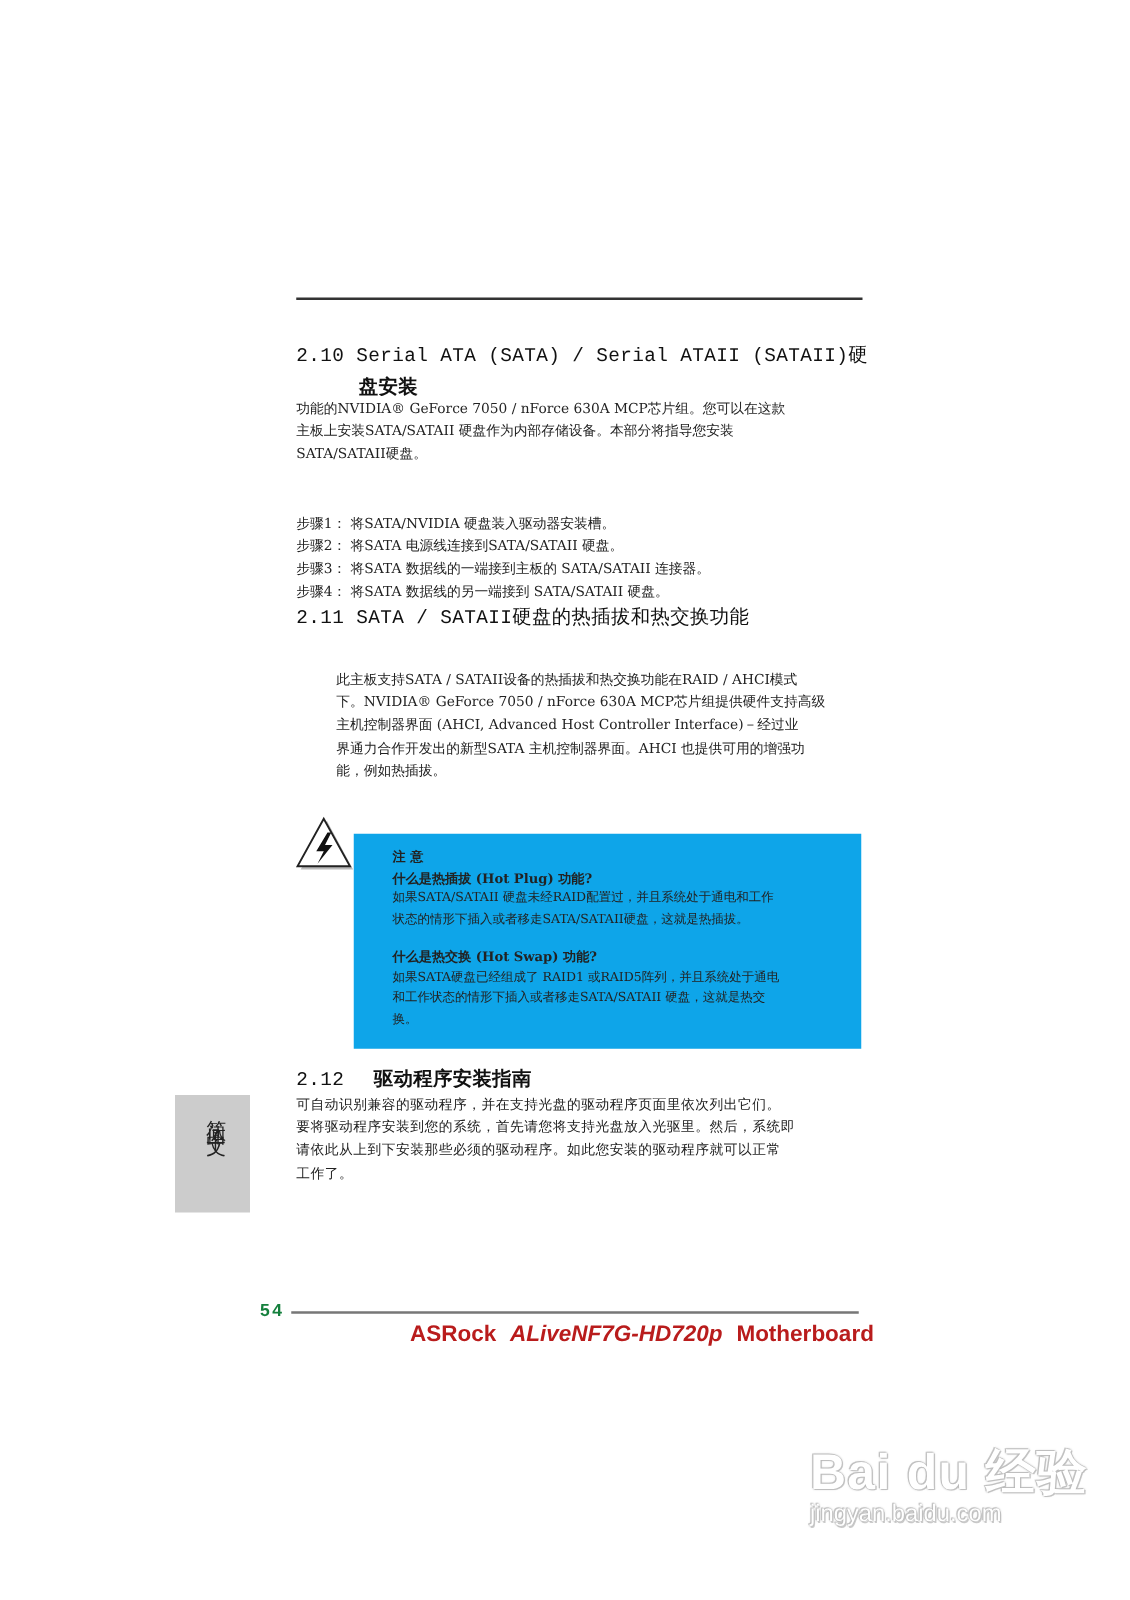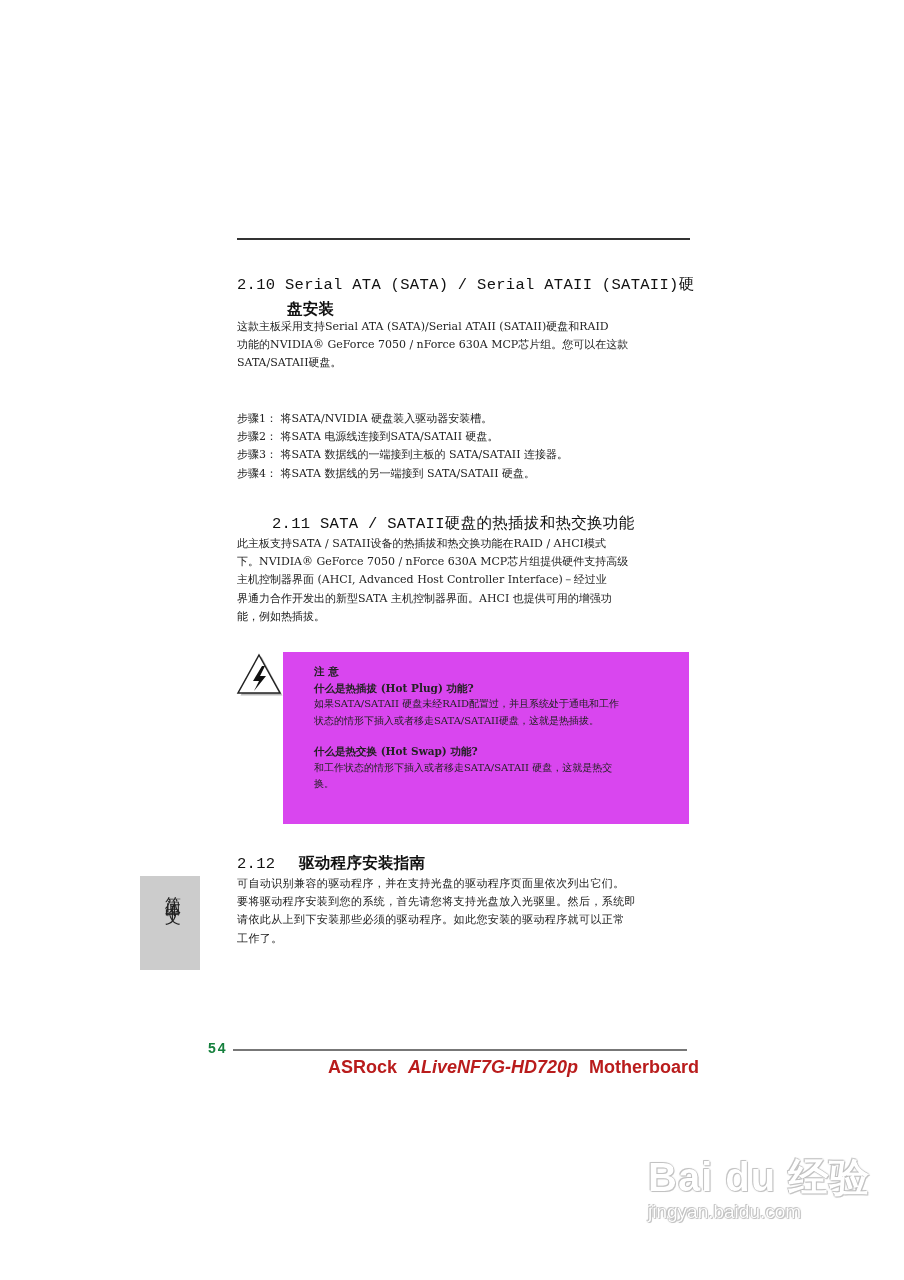--- a/index.html
+++ b/index.html
@@ -8,21 +8,21 @@
       font-family: "DejaVu Serif", "Liberation Serif", serif; color: #1a1a1a;
     }
     .abs { position: absolute; }
     .rule-top { left: 237px; top: 238px; width: 453px; height: 2px; background: #333; }
     .h2 { font-family: "Liberation Mono", "DejaVu Sans Mono", monospace; font-size: 15.5px; letter-spacing: 0.3px; color: #111; }
     .h2 .cjk { font-family: "DejaVu Serif", serif; font-weight: bold; }
     .para { left: 237px; width: 455px; font-size: 11px; line-height: 18.2px; color: #222; }
     .para p { margin: 0; white-space: nowrap; }
     .steps { left: 237px; top: 410px; font-size: 11px; line-height: 18.2px; color: #222; }
     .steps div { white-space: nowrap; }
-    .note-box { left: 283px; top: 652px; width: 406px; height: 172px; background: #d946ef; }
+    .note-box { left: 283px; top: 667px; width: 406px; height: 172px; background: #0ea5e9; }
     .note-inner { position: absolute; left: 31px; top: 11px; font-size: 10px; line-height: 16.5px; color: #222; }
     .note-inner .b { font-weight: bold; font-size: 10.5px; }
     .note-inner p { margin: 0; white-space: nowrap; }
     .warn-icon { left: 235px; top: 652px; width: 48px; height: 46px; }
     .side-tab { left: 140px; top: 876px; width: 60px; height: 94px; background: #cccccc; }
     .side-tab span { position: absolute; left: 22px; top: 8px; writing-mode: vertical-rl; font-size: 16px; letter-spacing: 4px; color: #222; font-family: "DejaVu Sans", sans-serif; }
     .page-num { left: 208px; top: 1040px; font-family: "Liberation Sans", sans-serif; font-weight: bold; font-size: 14px; letter-spacing: 2px; color: #15803d; }
     .rule-bottom { left: 233px; top: 1049px; width: 454px; height: 2px; background: #777; }
     .footer { left: 328px; top: 1057px; font-family: "Liberation Sans", sans-serif; font-weight: bold; font-size: 18px; color: #b91c1c; white-space: nowrap; }
     .footer i { margin: 0 6px; }
@@ -34,35 +34,35 @@
 <body>
 
 <div class="abs rule-top"></div>
 
 <div class="abs h2" style="left:237px; top:274px;">
   <div>2.10 Serial ATA (SATA) / Serial ATAII (SATAII)硬</div>
   <div class="cjk" style="padding-left:50px; margin-top:4px;">盘安装</div>
 </div>
 
 <div class="abs para" style="top:318px;">
-  <p>这款主板采用支持Serial ATA (SATA)/Serial ATAII (SATAII)硬盘和RAID</p>
   <p>功能的NVIDIA® GeForce 7050 / nForce 630A MCP芯片组。您可以在这款</p>
+  <p>主板上安装SATA/SATAII 硬盘作为内部存储设备。本部分将指导您安装</p>
   <p>SATA/SATAII硬盘。</p>
 </div>
 
 <div class="abs steps">
   <div>步骤1： 将SATA/NVIDIA 硬盘装入驱动器安装槽。</div>
   <div>步骤2： 将SATA 电源线连接到SATA/SATAII 硬盘。</div>
   <div>步骤3： 将SATA 数据线的一端接到主板的 SATA/SATAII 连接器。</div>
   <div>步骤4： 将SATA 数据线的另一端接到 SATA/SATAII 硬盘。</div>
 </div>
 
-<div class="abs h2" style="left:237px; top:513px;margin-left:35px;">2.11 SATA / SATAII硬盘的热插拔和热交换功能</div>
+<div class="abs h2" style="left:237px; top:483px;">2.11 SATA / SATAII硬盘的热插拔和热交换功能</div>
 
-<div class="abs para" style="top:535px;">
+<div class="abs para" style="top:535px;margin-left:32px;">
   <p>此主板支持SATA / SATAII设备的热插拔和热交换功能在RAID / AHCI模式</p>
   <p>下。NVIDIA® GeForce 7050 / nForce 630A MCP芯片组提供硬件支持高级</p>
   <p>主机控制器界面 (AHCI, Advanced Host Controller Interface)－经过业</p>
   <p>界通力合作开发出的新型SATA 主机控制器界面。AHCI 也提供可用的增强功</p>
   <p>能，例如热插拔。</p>
 </div>
 
 <div class="abs warn-icon">
   <svg width="48" height="46" viewBox="0 0 48 46">
     <polygon points="25,3 46,42 4,42" fill="#bbb" transform="translate(1.5,1.5)"></polygon>
@@ -72,20 +72,21 @@
 </div>
 
 <div class="abs note-box">
   <div class="note-inner">
     <p class="b">注 意</p>
     <p class="b">什么是热插拔 (Hot  Plug) 功能?</p>
     <p>如果SATA/SATAII 硬盘未经RAID配置过，并且系统处于通电和工作</p>
     <p>状态的情形下插入或者移走SATA/SATAII硬盘，这就是热插拔。</p>
     <p style="height:14px;"></p>
     <p class="b">什么是热交换 (Hot  Swap) 功能?</p>
+    <p>如果SATA硬盘已经组成了 RAID1 或RAID5阵列，并且系统处于通电</p>
     <p>和工作状态的情形下插入或者移走SATA/SATAII 硬盘，这就是热交</p>
     <p>换。</p>
   </div>
 </div>
 
 <div class="abs h2" style="left:237px; top:853px;">
   <span>2.12</span>
   <span class="cjk" style="margin-left:14px;">驱动程序安装指南</span>
 </div>
 

